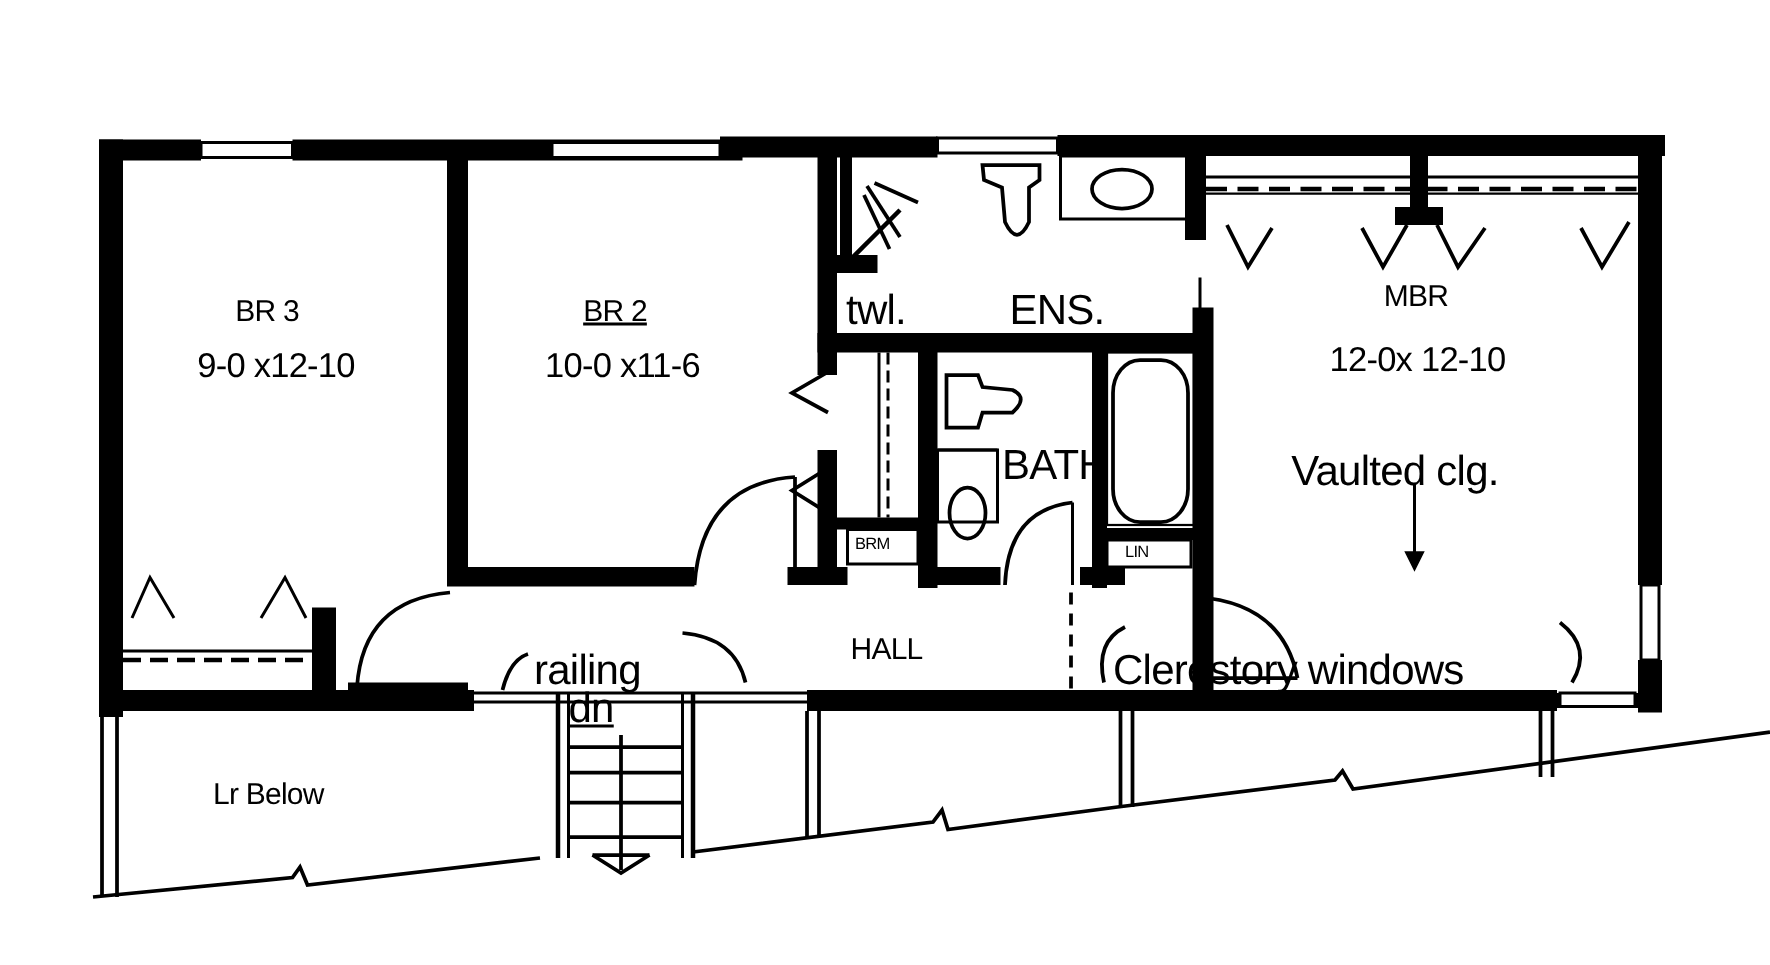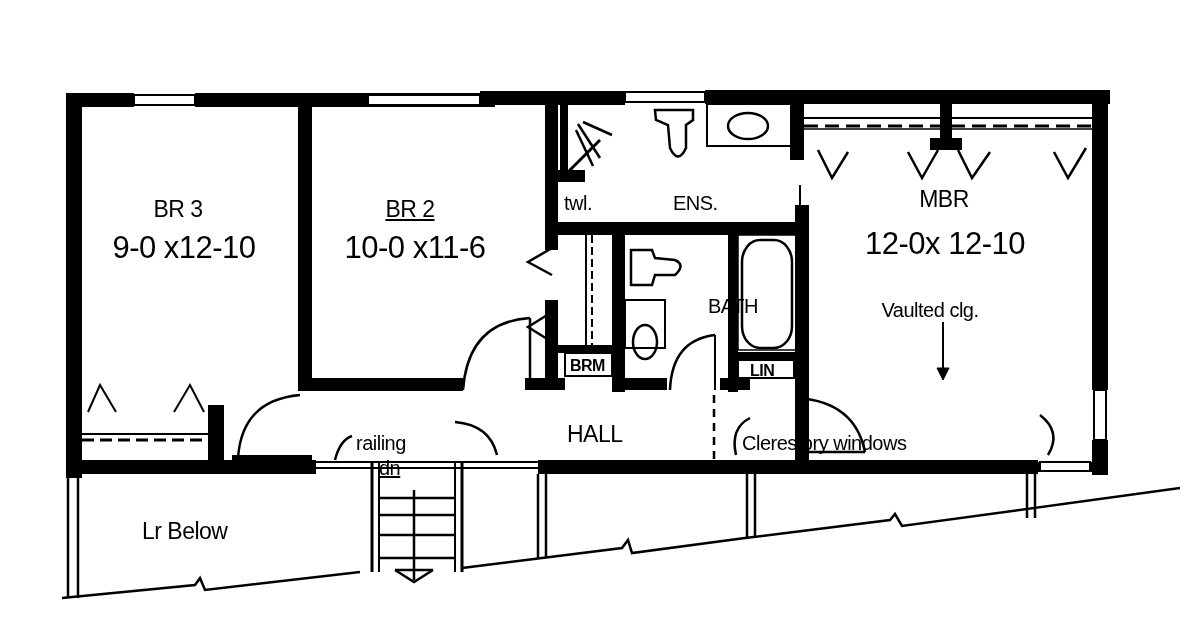--- a/index.html
+++ b/index.html
@@ -6,24 +6,24 @@
     body { width: 1180px; height: 643px; overflow: hidden; position: relative; }
     #plan { position: absolute; left: 0; top: 0; width: 1180px; height: 643px; }
     .lbl {
       position: absolute;
       font-family: "Liberation Sans", sans-serif;
       color: #000;
       white-space: nowrap;
       line-height: 1;
       letter-spacing: -0.5px;
     }
-    .room-name { font-size: 23px; }
-    .room-dim { font-size: 31px; }
-    .small { font-size: 20px; }
-    .tiny { font-size: 16px; font-weight: bold; }
+    .room-name { font-size: 20px; }
+    .room-dim { font-size: 23px; }
+    .small { font-size: 28px; }
+    .tiny { font-size: 11px; font-weight: normal; }
     .center { transform: translateX(-50%); text-align: center; }
   </style>
 </head>
 <body>
 
 <svg id="plan" viewBox="0 0 1180 643" xmlns="http://www.w3.org/2000/svg">
   <g fill="#000" stroke="none">
 
     <rect x="66" y="93" width="68" height="14"></rect>
     <rect x="195" y="93" width="300" height="14"></rect>
@@ -198,21 +198,21 @@
 <div class="lbl room-name center" style="left:410px; top:198px;text-decoration:underline;">BR 2</div>
 <div class="lbl room-dim center" style="left:415px; top:232px;">10-0 x11-6</div>
 
 <div class="lbl small" style="left:564px; top:193px;">twl.</div>
 <div class="lbl small" style="left:673px; top:193px;">ENS.</div>
 
 <div class="lbl room-name center" style="left:944px; top:188px;">MBR</div>
 <div class="lbl room-dim center" style="left:945px; top:228px;">12-0x 12-10</div>
 <div class="lbl small center" style="left:930px; top:300px;">Vaulted clg.</div>
 
-<div class="lbl small" style="left:708px; top:296px;">BATH</div>
+<div class="lbl small" style="left:668px; top:296px;">BATH</div>
 <div class="lbl tiny" style="left:570px; top:358px;">BRM</div>
 <div class="lbl tiny" style="left:750px; top:363px;">LIN</div>
 
 <div class="lbl room-name" style="left:567px; top:423px;">HALL</div>
 
 <div class="lbl small" style="left:356px; top:423px;margin-top:10px;">railing</div>
 <div class="lbl small" style="left:379px; top:458px;text-decoration:underline;">dn</div>
 <div class="lbl small" style="left:742px; top:413px;margin-top:20px;">Clerestory windows</div>
 
 <div class="lbl room-name" style="left:142px; top:520px;">Lr Below</div>

